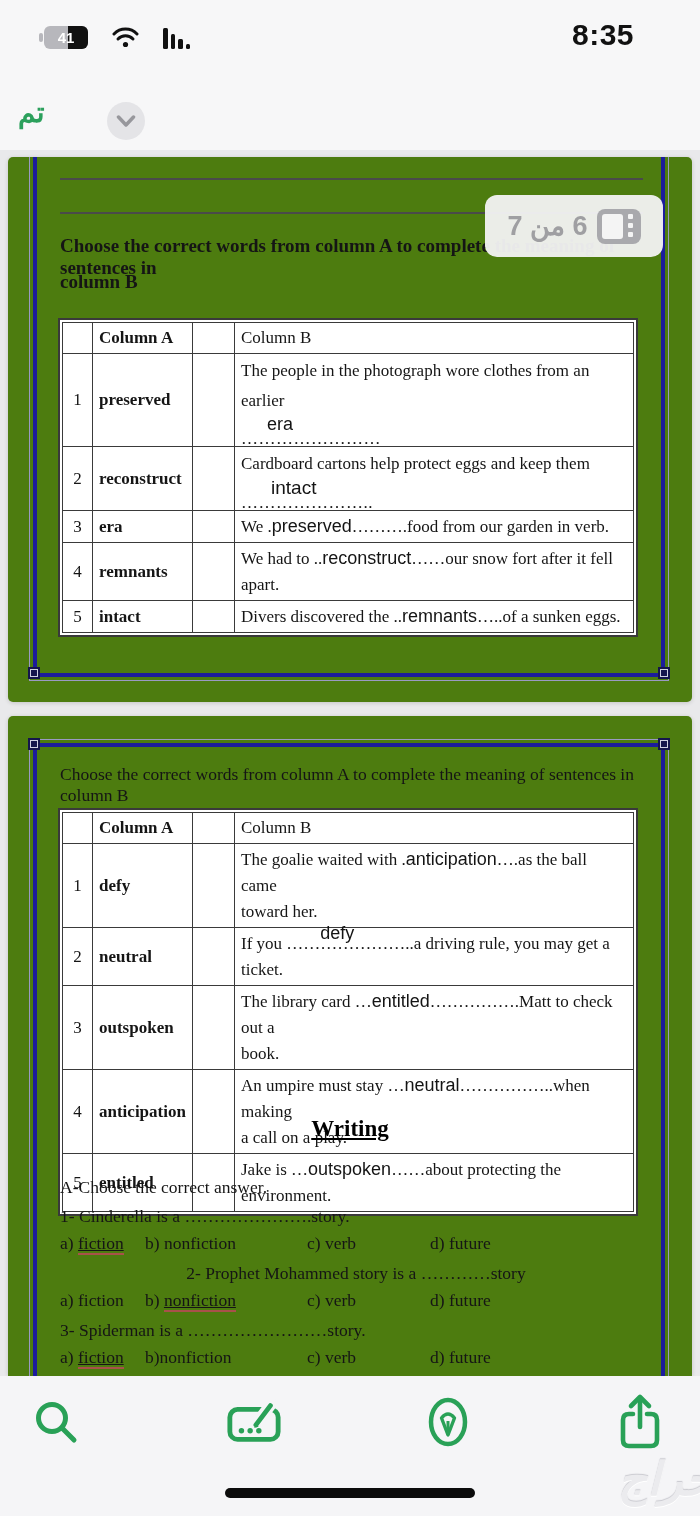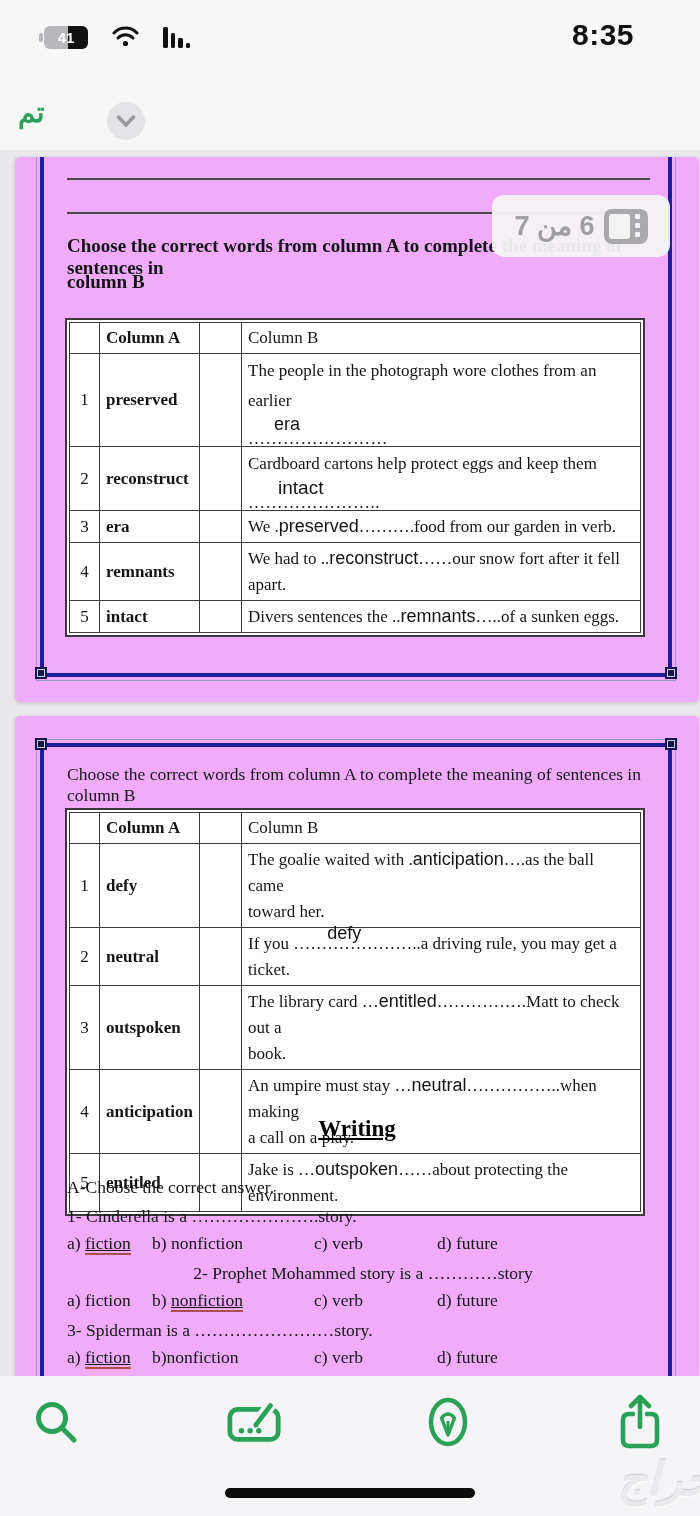--- a/index.html
+++ b/index.html
@@ -2,40 +2,40 @@
 <html><head>
 <meta charset="utf-8">
 <style>
   html,body{margin:0;padding:0;}
   body{width:700px;height:1516px;position:relative;background:#e9e9eb;
        font-family:"Liberation Sans",sans-serif;overflow:hidden;}
   .abs{position:absolute;}
 
   
   #statusbar{left:0;top:0;width:700px;height:60px;background:#f7f7f8;z-index:40;}
-  #left-cluster{left:44px;top:26px;display:flex;align-items:flex-start;gap:24px;}
+  #left-cluster{left:44px;top:26px;display:flex;align-items:center;gap:24px;}
   #battery{position:relative;width:44px;height:23px;background:#b7b7bc;border-radius:6px;}
   #battery .cap{position:absolute;left:-5px;top:7px;width:4px;height:9px;background:#b7b7bc;border-radius:2px;}
   #battery .fill{position:absolute;right:0;top:0;width:45%;height:100%;background:#111;border-radius:0 6px 6px 0;}
   #battery .pct{position:absolute;left:0;top:0;width:100%;height:100%;display:flex;align-items:center;justify-content:center;
                 color:#fff;font-weight:bold;font-size:15px;z-index:2;}
   .bars{display:flex;align-items:flex-end;gap:3px;height:22px;}
   .bars i{display:block;width:4.5px;background:#111;border-radius:1.5px;}
   #time{right:66px;top:18px;font-size:30px;font-weight:bold;color:#111;letter-spacing:.5px;}
 
   #header{left:0;top:60px;width:700px;height:90px;background:#f7f7f8;z-index:40;}
   #done-btn{left:18px;top:36px;color:#2ba05c;font-size:28px;font-weight:bold;cursor:pointer;}
   #chevron-btn{left:107px;top:42px;width:38px;height:38px;border-radius:50%;background:#e4e4e7;
                display:flex;align-items:center;justify-content:center;cursor:pointer;}
   #doc-title{left:162px;top:38px;width:530px;font-size:29px;font-weight:bold;color:#161616;
              white-space:nowrap;overflow:hidden;}
 
   
-  .card{position:absolute;left:8px;width:684px;background:#f0abfc;border-radius:5px;
-        box-shadow:0 1px 4px rgba(0,0,0,.16);overflow:hidden;margin-left:7px;}
+  .card{position:absolute;left:8px;width:684px;background:#4d7c0f;border-radius:5px;
+        box-shadow:0 1px 4px rgba(0,0,0,.16);overflow:hidden;}
   #card1{top:157px;height:545px;}
   #card2{top:716px;height:660px;border-radius:5px 5px 0 0;}
 
   .frame{position:absolute;border:4px solid #1c1c9c;}
   .frame::after{content:'';position:absolute;inset:-8px;border:1.5px solid #9a9ac2;pointer-events:none;}
   #frame1{left:25px;right:27px;top:-10px;height:526px;border-top:none;}
   #frame1::after{border-top:none;}
   #frame2{left:25px;right:27px;top:27px;height:760px;border-bottom:none;}
   #frame2::after{border-bottom:none;}
   .orn{position:absolute;width:12px;height:12px;background:#15154d;z-index:3;
@@ -186,21 +186,21 @@
         <td class="cword">remnants</td>
         <td></td>
         <td class="cb"><span>We had to ..</span><span class="ans">reconstruct</span><span>……our snow fort after it fell</span>
           <div>apart.</div>
         </td>
       </tr>
       <tr style="height:29px">
         <td class="cnum">5</td>
         <td class="cword">intact</td>
         <td></td>
-        <td class="cb"><span>Divers sentences the ..</span><span class="ans">remnants</span><span>…..of a sunken eggs.</span></td>
+        <td class="cb"><span>Divers discovered the ..</span><span class="ans">remnants</span><span>…..of a sunken eggs.</span></td>
       </tr>
     </tbody>
       </table>
   </div>
 </div>
 
 <div id="card2" class="card">
   <div id="frame2" class="frame"></div>
   <div class="orn" style="left:20px;top:22px;"></div>
   <div class="orn" style="right:22px;top:22px;"></div>

